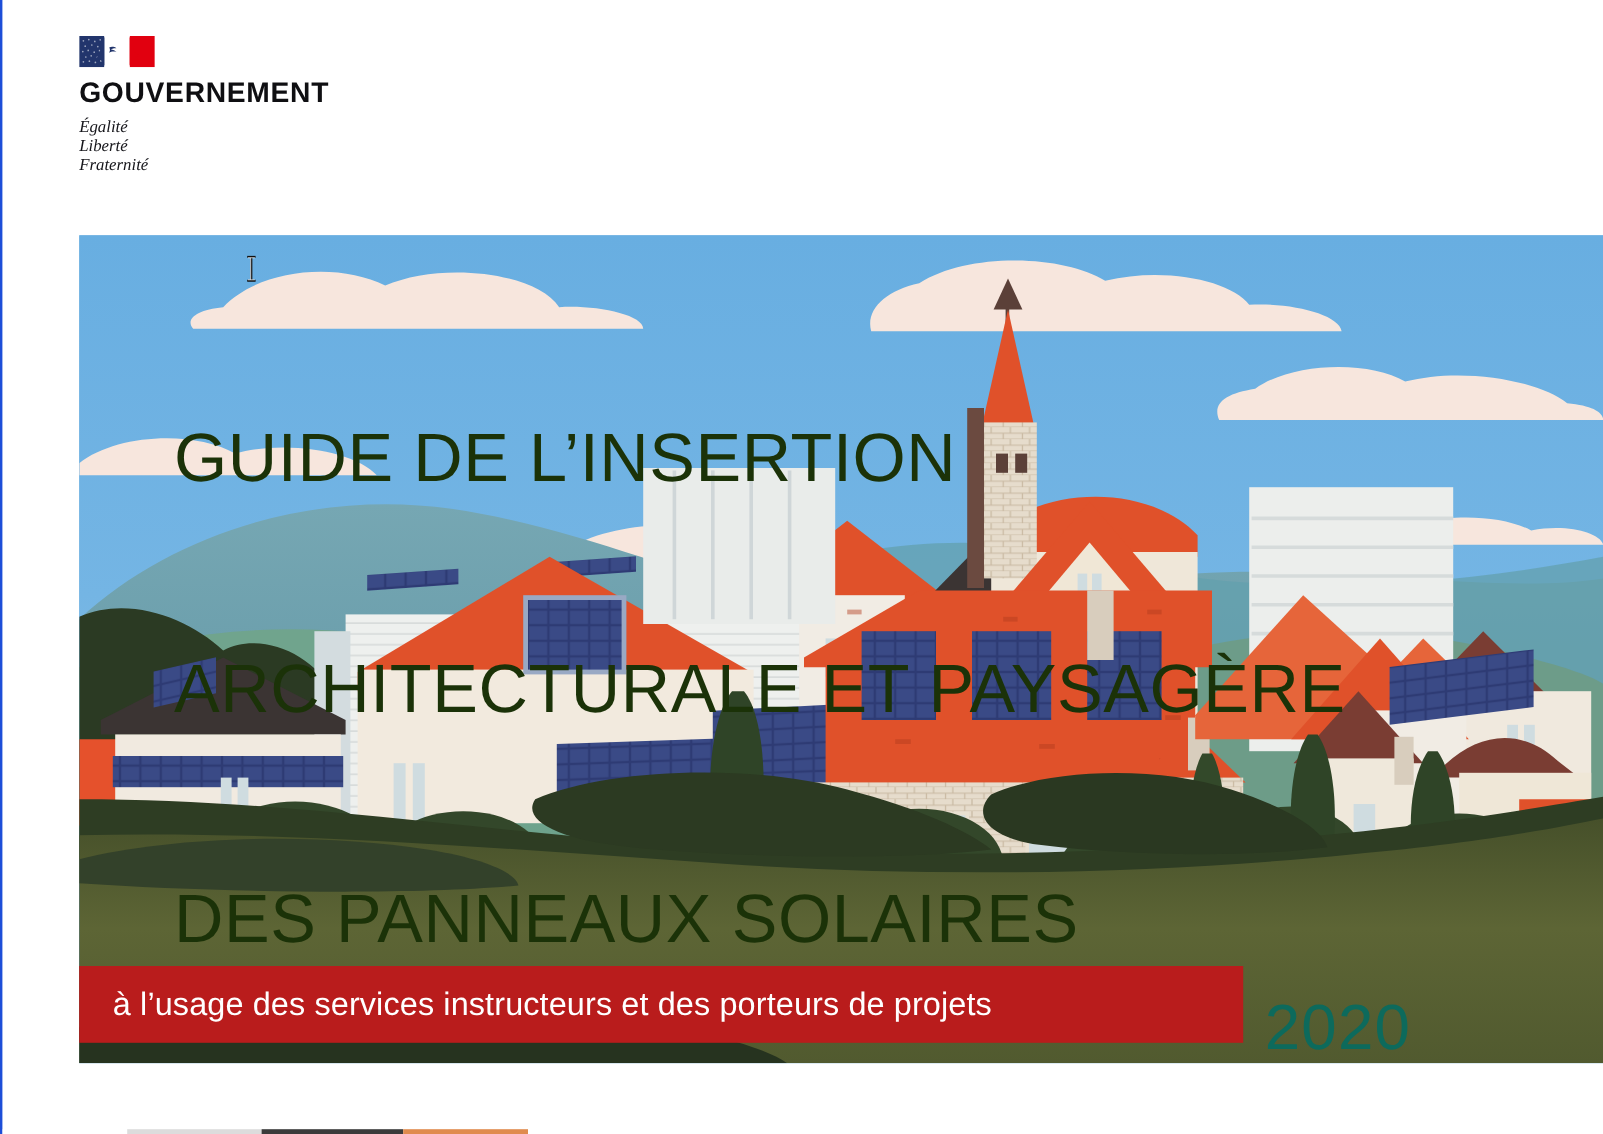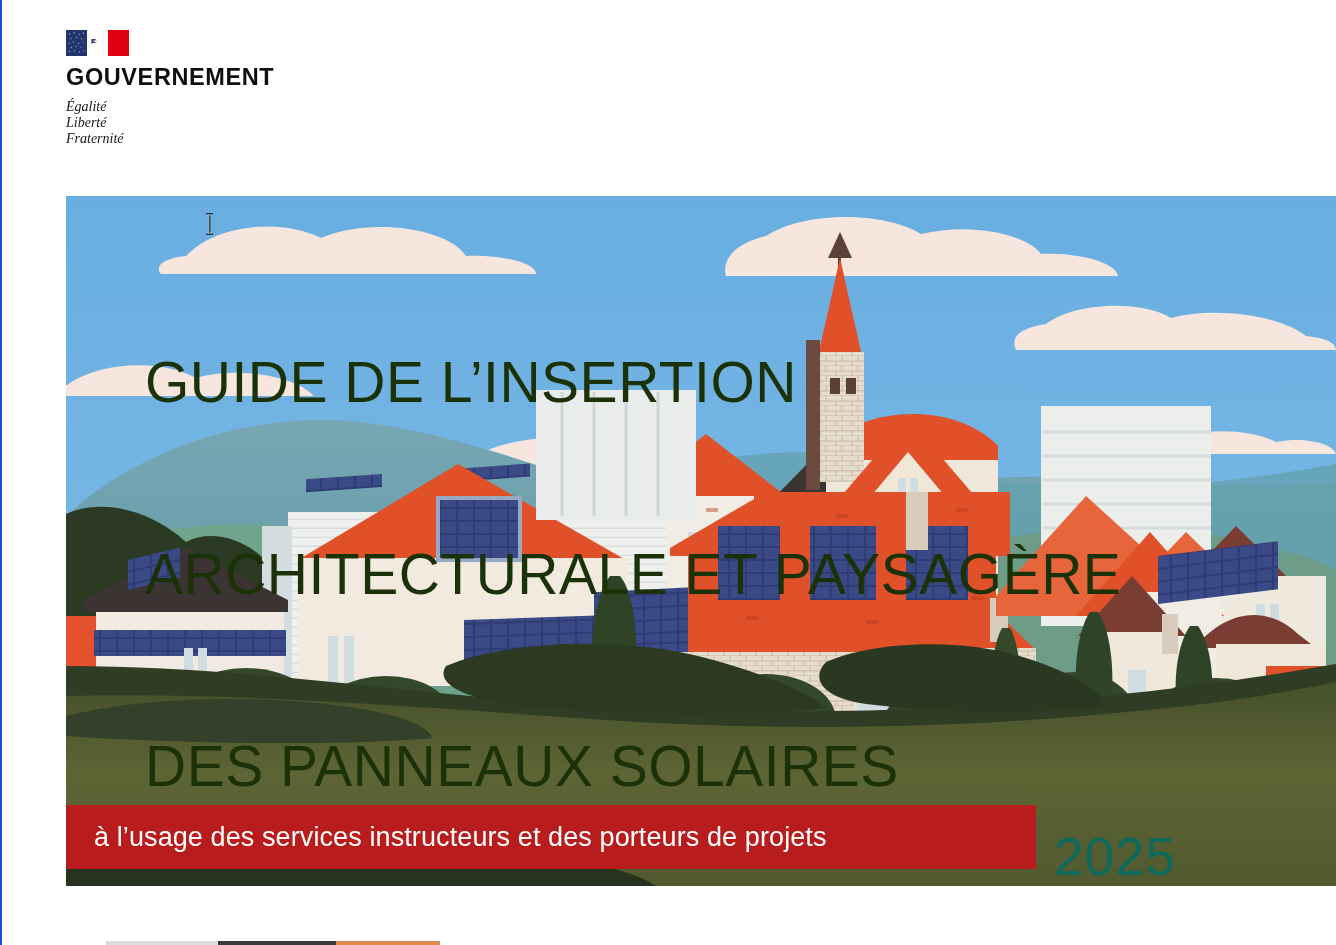--- a/index.html
+++ b/index.html
@@ -456,21 +456,21 @@
   <div id="cover-title">
     <span class="tline">GUIDE DE L’INSERTION</span>
     <span class="tline">ARCHITECTURALE ET PAYSAGÈRE</span>
     <span class="tline">DES PANNEAUX SOLAIRES</span>
   </div>
 
   <div id="banner">
     <div id="banner-text">à l’usage des services instructeurs et des porteurs de projets</div>
   </div>
 
-  <div id="year">2025</div>
+  <div id="year">2020</div>
 
   <span id="text-cursor">
     <svg viewBox="0 0 9 22" xmlns="http://www.w3.org/2000/svg">
       <path d="M1 1 H8 M4.5 1 V21 M1 21 H8" stroke="#111111" stroke-width="1.6" fill="none"></path>
       <path d="M1.6 1.8 H7.4 M3.9 1.8 V20.2 M1.6 20.2 H7.4" stroke="#ffffff" stroke-width="0.6" fill="none"></path>
     </svg>
   </span>
 
   <div id="chrome-sliver">
     <div class="seg g1"></div>

